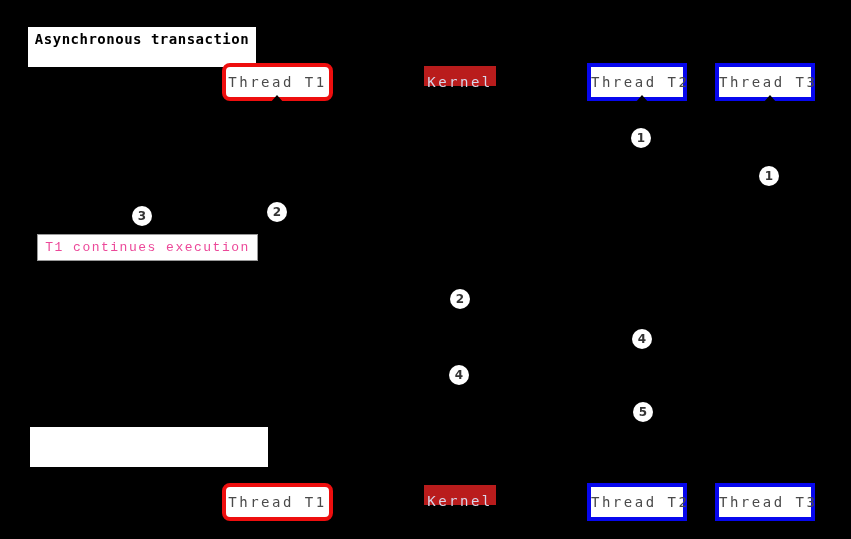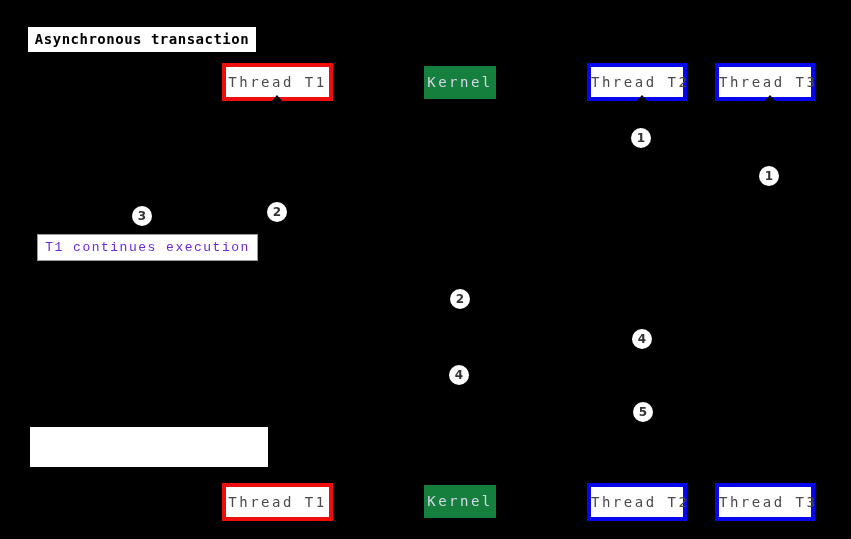--- a/index.html
+++ b/index.html
@@ -13,21 +13,21 @@
     height: 539px;
     background: #000000;
     overflow: hidden;
     font-family: "DejaVu Sans Mono", monospace;
   }
   .title-box {
     position: absolute;
     left: 28px;
     top: 27px;
     width: 228px;
-    height: 25px;
+    height: 40px;
     background: #ffffff;
     color: #000000;
     font-weight: bold;
     font-size: 14px;
     line-height: 24px;
     text-align: center;
     letter-spacing: 0.5px;
     white-space: nowrap;
   }
   .actor {
@@ -42,39 +42,40 @@
   }
   .actor.thread {
     width: 100px;
     height: 38px;
     line-height: 30px;
     border: 4px solid #0707ee;
   }
   .actor.t1 {
     width: 111px;
     border-color: #ee0e0e;
+    border-radius: 8px;
   }
   .actor.kernel {
     width: 72px;
-    height: 33px;
+    height: 20px;
     line-height: 33px;
-    background: #15803d;
+    background: #b91c1c;
     color: #d7d7ea;
     border: none;
   }
   .note-box {
     position: absolute;
     left: 37px;
     top: 234px;
     width: 221px;
     height: 27px;
     box-sizing: border-box;
     background: #ffffff;
     border: 1px solid #999999;
-    color: #6d28d9;
+    color: #ec4899;
     font-family: "Liberation Mono", monospace;
     font-size: 13px;
     line-height: 25px;
     text-align: center;
     letter-spacing: 1.5px;
     white-space: nowrap;
   }
   .blank-box {
     position: absolute;
     left: 30px;

